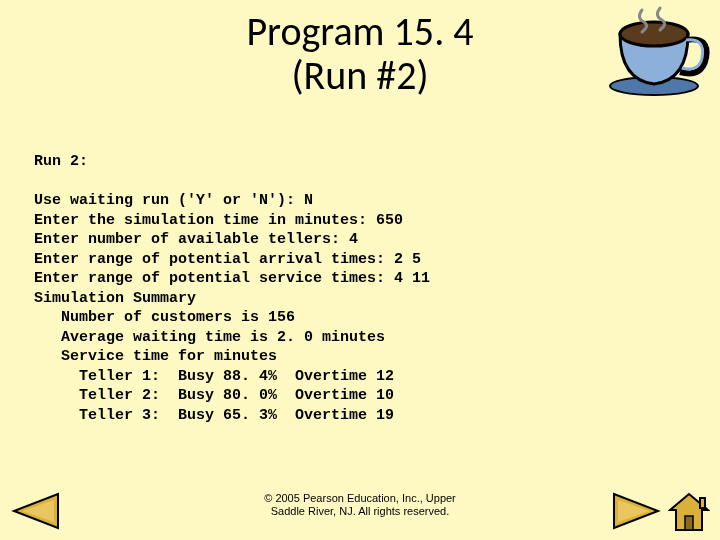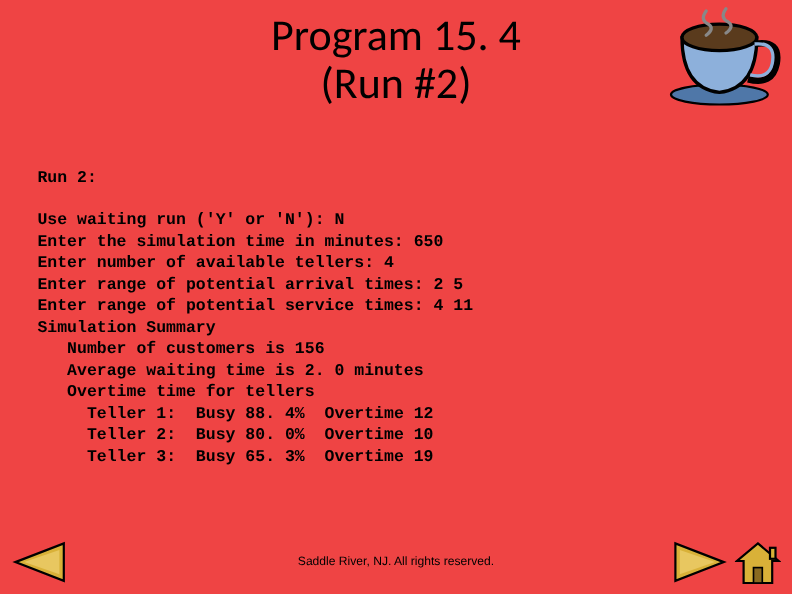--- a/index.html
+++ b/index.html
@@ -8,21 +8,21 @@
     width: 720px;
     height: 540px;
     background: #000;
     font-family: Arial, Helvetica, sans-serif;
     overflow: hidden;
   }
   .slide {
     position: relative;
     width: 720px;
     height: 540px;
-    background: #ef4444;
+    background: #fef9c3;
     box-sizing: border-box;
   }
   .title {
     position: absolute;
     top: 10px;
     left: 0;
     width: 720px;
     text-align: center;
     font-family: Calibri, Arial, sans-serif;
     font-size: 40px;
@@ -117,27 +117,27 @@
   <div class="body-text"><span>Run 2:</span>
 
 <span>Use waiting run ('Y' or 'N'): N</span>
 <span>Enter the simulation time in minutes: 650</span>
 <span>Enter number of available tellers: 4</span>
 <span>Enter range of potential arrival times: 2 5</span>
 <span>Enter range of potential service times: 4 11</span>
 <span>Simulation Summary</span>
 <span>   Number of customers is 156</span>
 <span>   Average waiting time is 2. 0 minutes</span>
-<span>   Overtime time for tellers</span>
+<span>   Service time for minutes</span>
 <span class="teller-row">     <span>Teller 1:</span>  <span>Busy 88. 4%</span>  <span>Overtime 12</span></span>
 <span class="teller-row">     <span>Teller 2:</span>  <span>Busy 80. 0%</span>  <span>Overtime 10</span></span>
 <span class="teller-row">     <span>Teller 3:</span>  <span>Busy 65. 3%</span>  <span>Overtime 19</span></span></div>
 
   <div class="copyright">
-    <br>
+    <span>© 2005 Pearson Education, Inc., Upper</span><br>
     <span>Saddle River, NJ.  All rights reserved.</span>
   </div>
 
   <div class="nav-prev">
     <svg viewBox="0 0 54 42">
       <polygon points="50,4 50,38 6,21" fill="#d9b138" stroke="#000" stroke-width="2"></polygon>
       <polygon points="46,10 46,32 14,21" fill="#e8c760"></polygon>
     </svg>
   </div>
 

